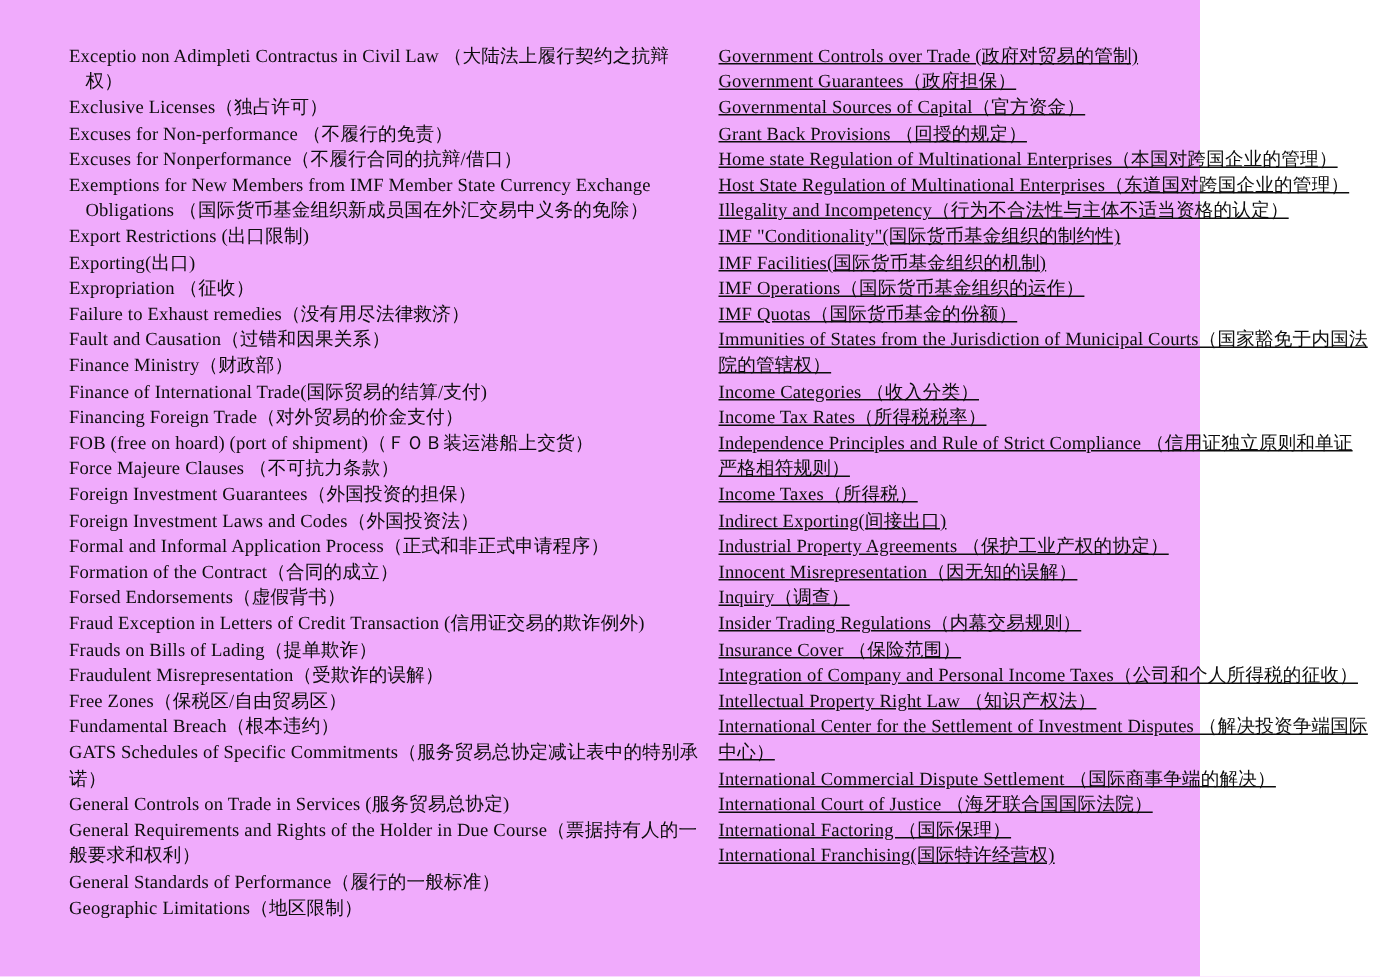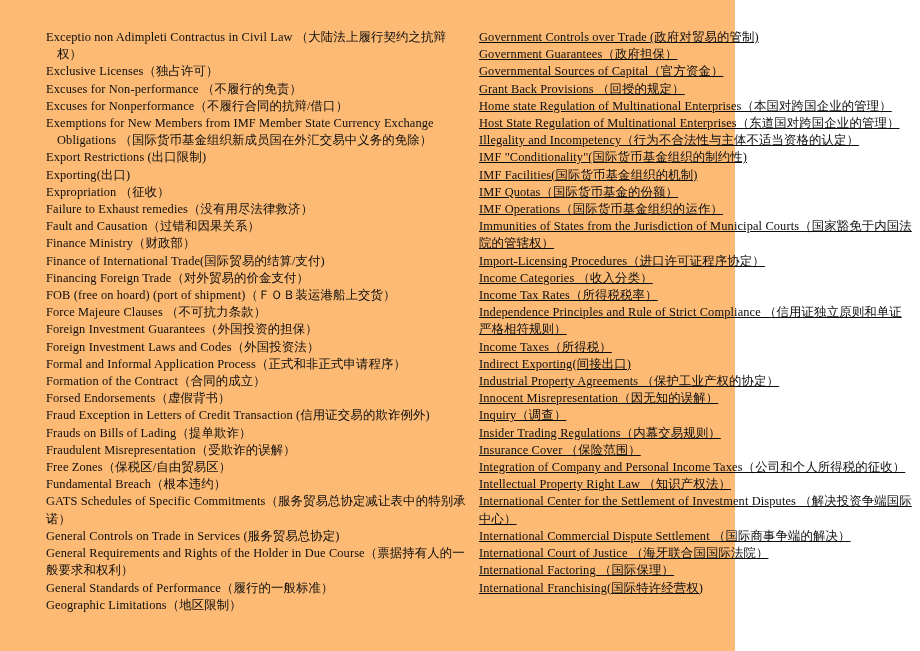--- a/index.html
+++ b/index.html
@@ -10,23 +10,23 @@
   }
   body {
     width: 920px;
     height: 651px;
     font-family: "Liberation Serif", "DejaVu Serif", serif;
     color: #0d0d0d;
     overflow: hidden;
   }
   .page {
     position: relative;
-    width: 735px;
+    width: 800px;
     height: 651px;
-    background: #fdba74;
+    background: #f0abfc;
     box-sizing: border-box;
   }
   .columns {
     position: absolute;
     top: 29px;
     left: 0;
     width: 920px;
     display: flex;
     flex-direction: row;
     align-items: flex-start;
@@ -102,24 +102,23 @@
     <div class="column column-right" id="col-right">
         <p class="entry">Government Controls over Trade (政府对贸易的管制)</p>
         <p class="entry">Government Guarantees（政府担保）</p>
         <p class="entry">Governmental Sources of Capital（官方资金）</p>
         <p class="entry">Grant Back Provisions （回授的规定）</p>
         <p class="entry">Home state Regulation of Multinational Enterprises（本国对跨国企业的管理）</p>
         <p class="entry">Host State Regulation of Multinational Enterprises（东道国对跨国企业的管理）</p>
         <p class="entry">Illegality and Incompetency（行为不合法性与主体不适当资格的认定）</p>
         <p class="entry">IMF "Conditionality"(国际货币基金组织的制约性)</p>
         <p class="entry">IMF Facilities(国际货币基金组织的机制)</p>
+        <p class="entry">IMF Operations（国际货币基金组织的运作）</p>
         <p class="entry">IMF Quotas（国际货币基金的份额）</p>
-        <p class="entry">IMF Operations（国际货币基金组织的运作）</p>
         <p class="entry">Immunities of States from the Jurisdiction of Municipal Courts（国家豁免于内国法院的管辖权）</p>
-        <p class="entry">Import-Licensing Procedures（进口许可证程序协定）</p>
         <p class="entry">Income Categories （收入分类）</p>
         <p class="entry">Income Tax Rates（所得税税率）</p>
         <p class="entry">Independence Principles and Rule of Strict Compliance （信用证独立原则和单证严格相符规则）</p>
         <p class="entry">Income Taxes（所得税）</p>
         <p class="entry">Indirect Exporting(间接出口)</p>
         <p class="entry">Industrial Property Agreements （保护工业产权的协定）</p>
         <p class="entry">Innocent Misrepresentation（因无知的误解）</p>
         <p class="entry">Inquiry（调查）</p>
         <p class="entry">Insider Trading Regulations（内幕交易规则）</p>
         <p class="entry">Insurance Cover （保险范围）</p>

